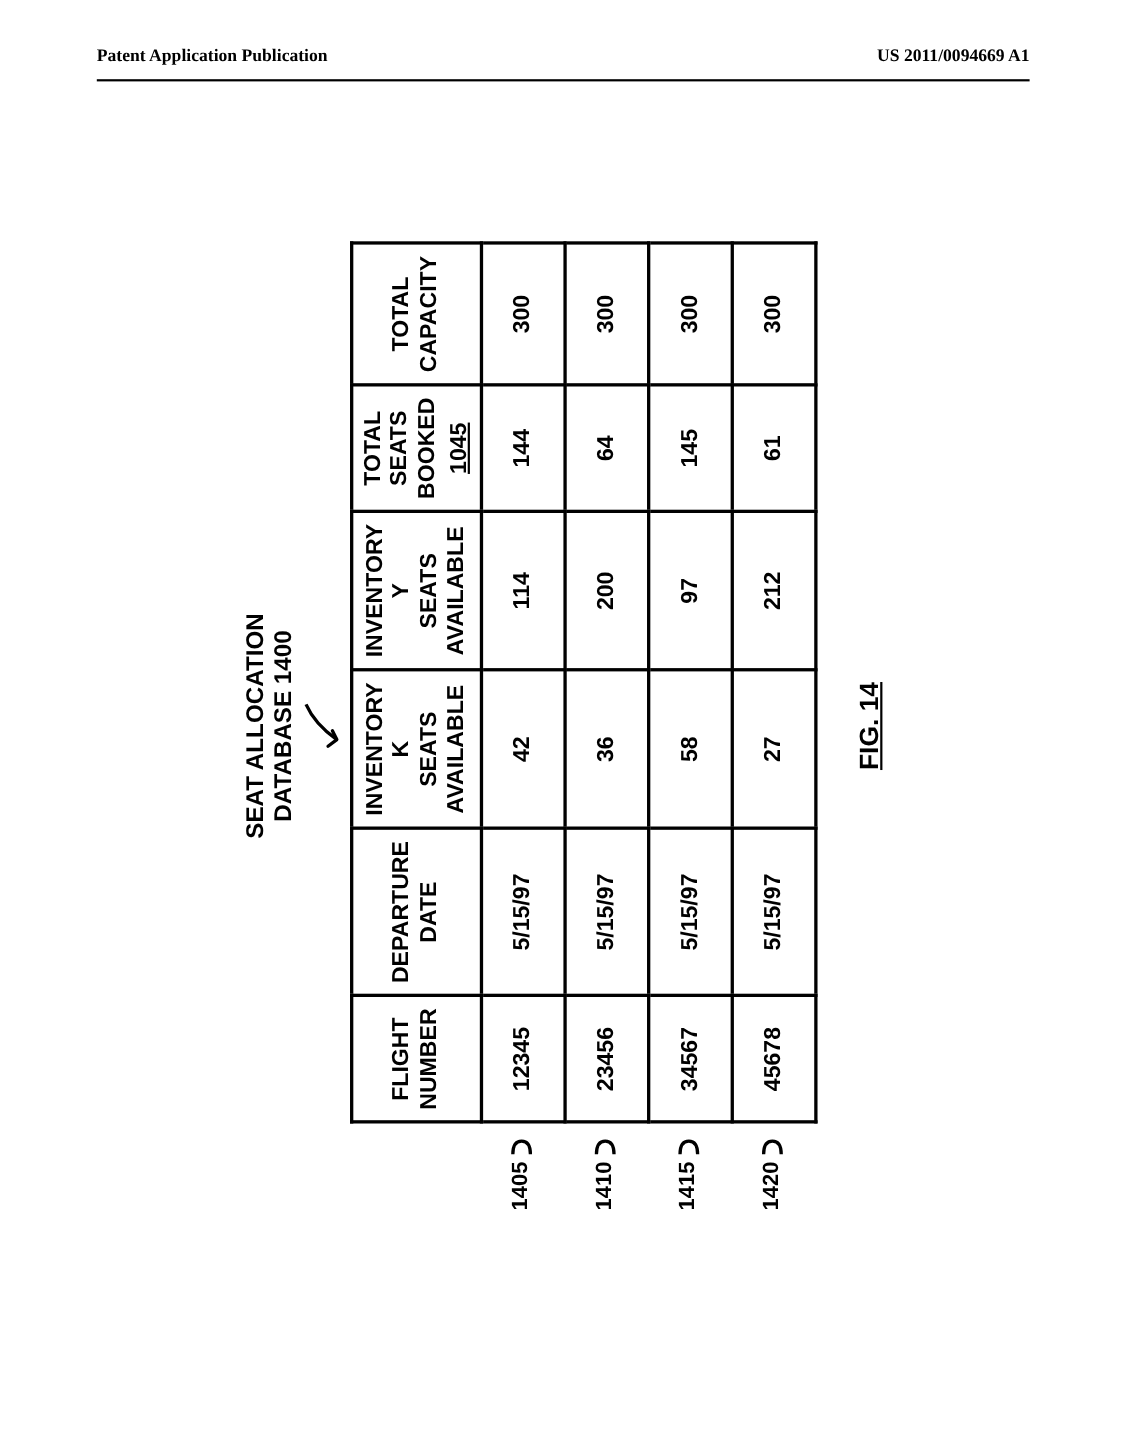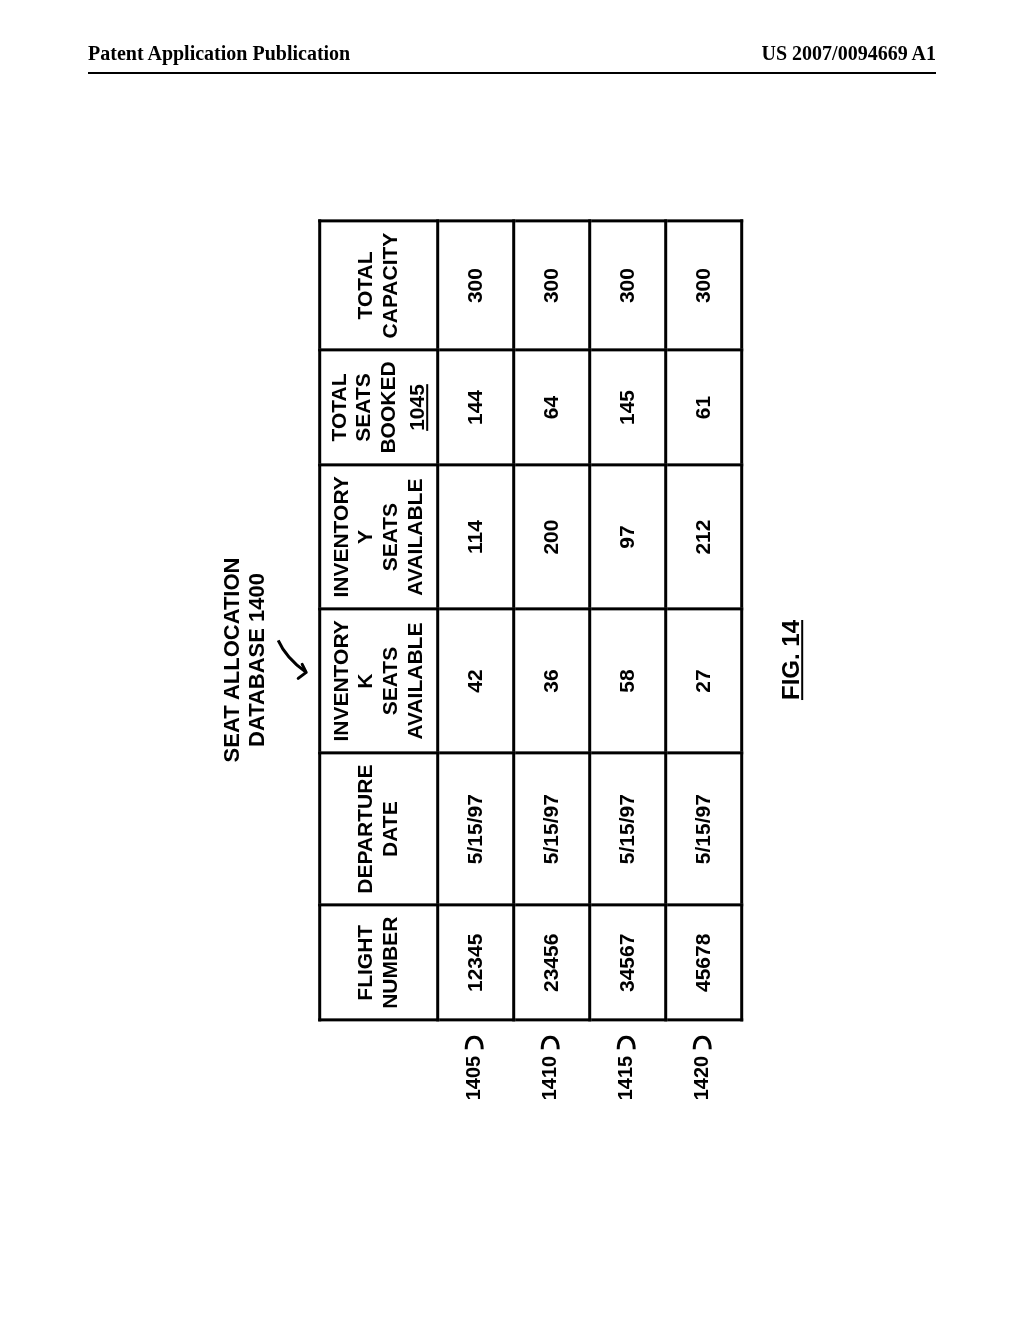--- a/index.html
+++ b/index.html
@@ -14,21 +14,21 @@
   }
   .page-header {
     position: absolute;
     top: 42px;
     left: 0;
     right: 0;
     padding: 0 88px 6px 88px;
     display: flex;
     flex-direction: row;
     font-weight: bold;
-    font-size: 20px;
+    font-size: 16px;
   }
   .page-header .left  { flex: 1; text-align: left; }
   .page-header .mid   { flex: 1; text-align: center; }
   .page-header .right { flex: 1; text-align: right; }
   .page-header-rule {
     position: absolute;
     top: 72px;
     left: 88px;
     right: 88px;
     height: 2px;
@@ -131,21 +131,21 @@
     font-size: 24px;
     text-decoration: underline;
     font-family: Arial, Helvetica, sans-serif;
   }
 </style>
 </head>
 <body>
 
 <div class="page-header">
   <div class="left">Patent Application Publication</div>
-  <div class="right">US 2007/0094669 A1</div>
+  <div class="right">US 2011/0094669 A1</div>
 </div>
 <div class="page-header-rule"></div>
 
 <div class="content">
   <div class="figure-wrap">
 
     <div class="title-block">
       <span class="title-line">SEAT ALLOCATION</span><br>
       <span class="title-line">DATABASE  1400</span>
     </div>

